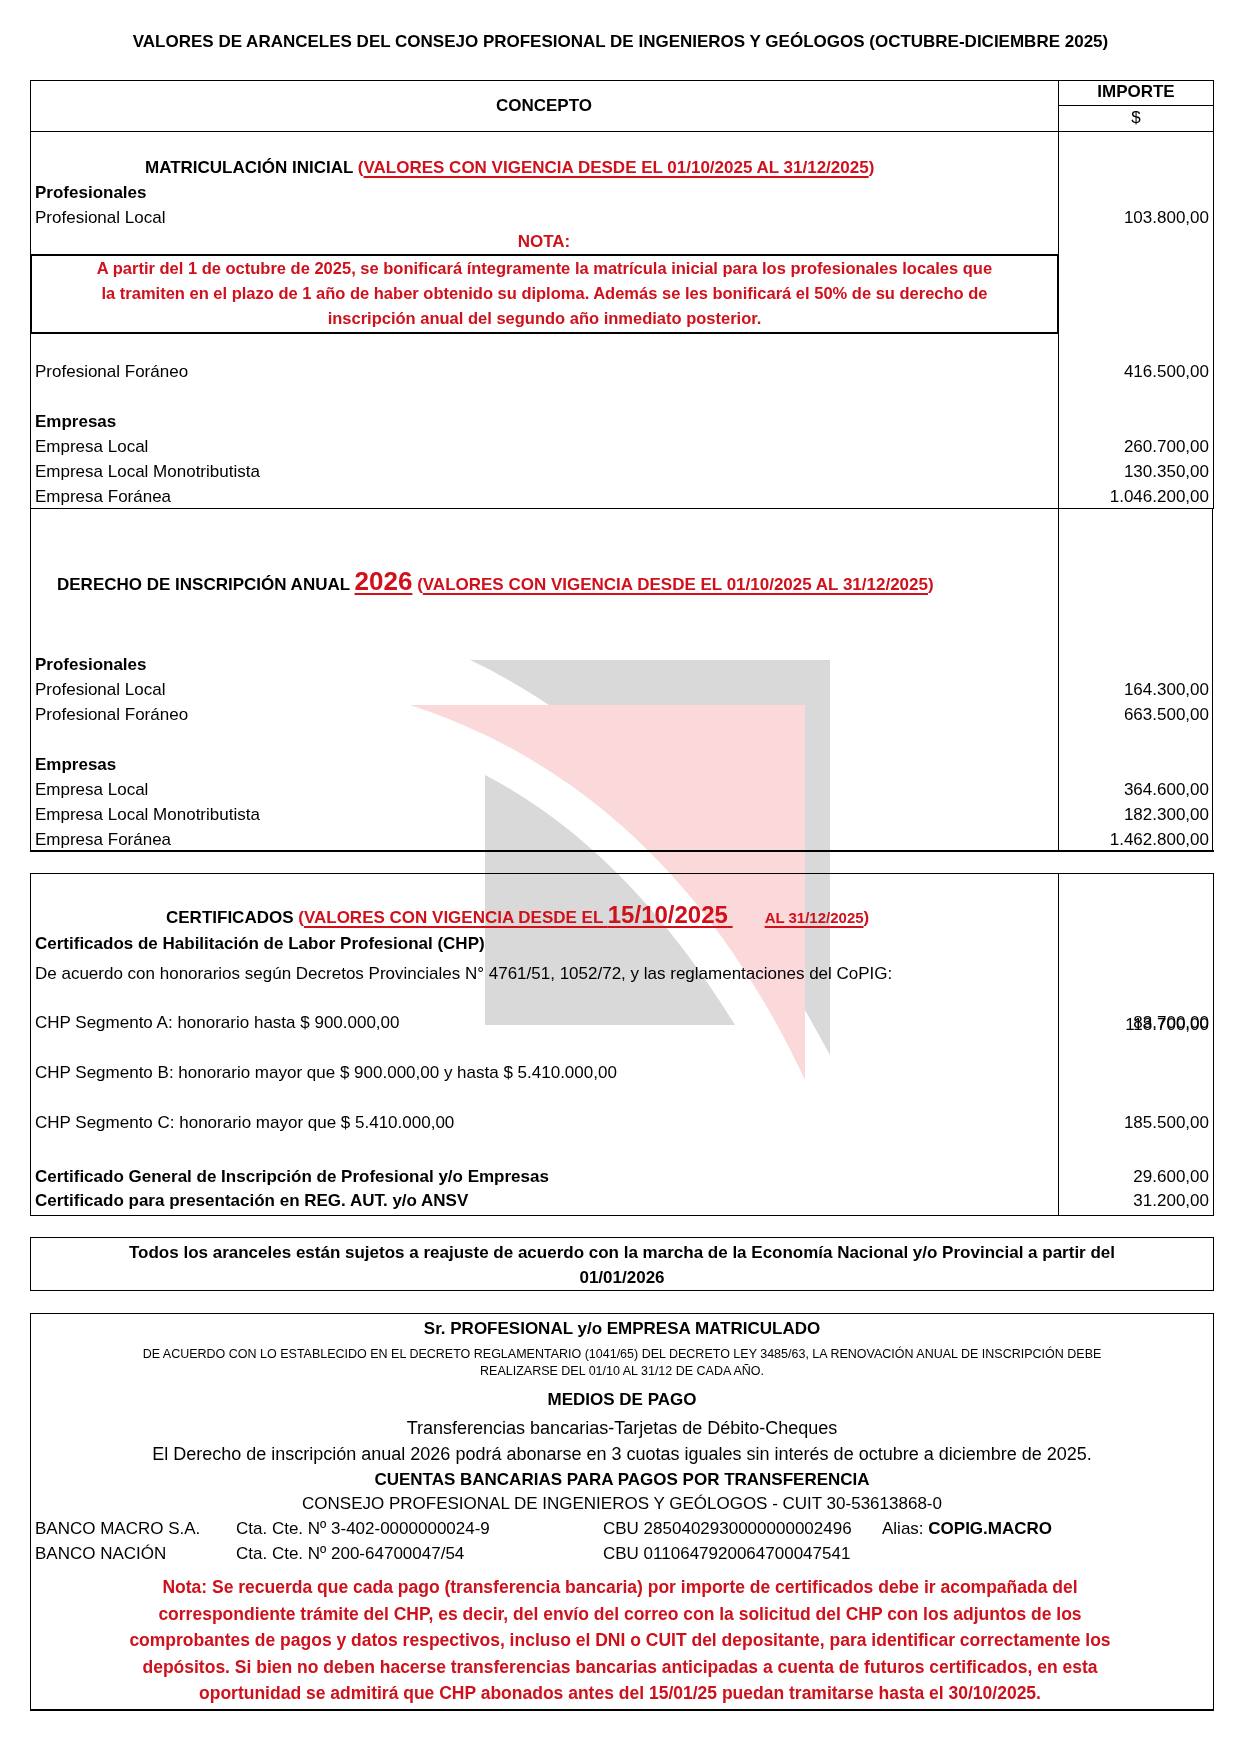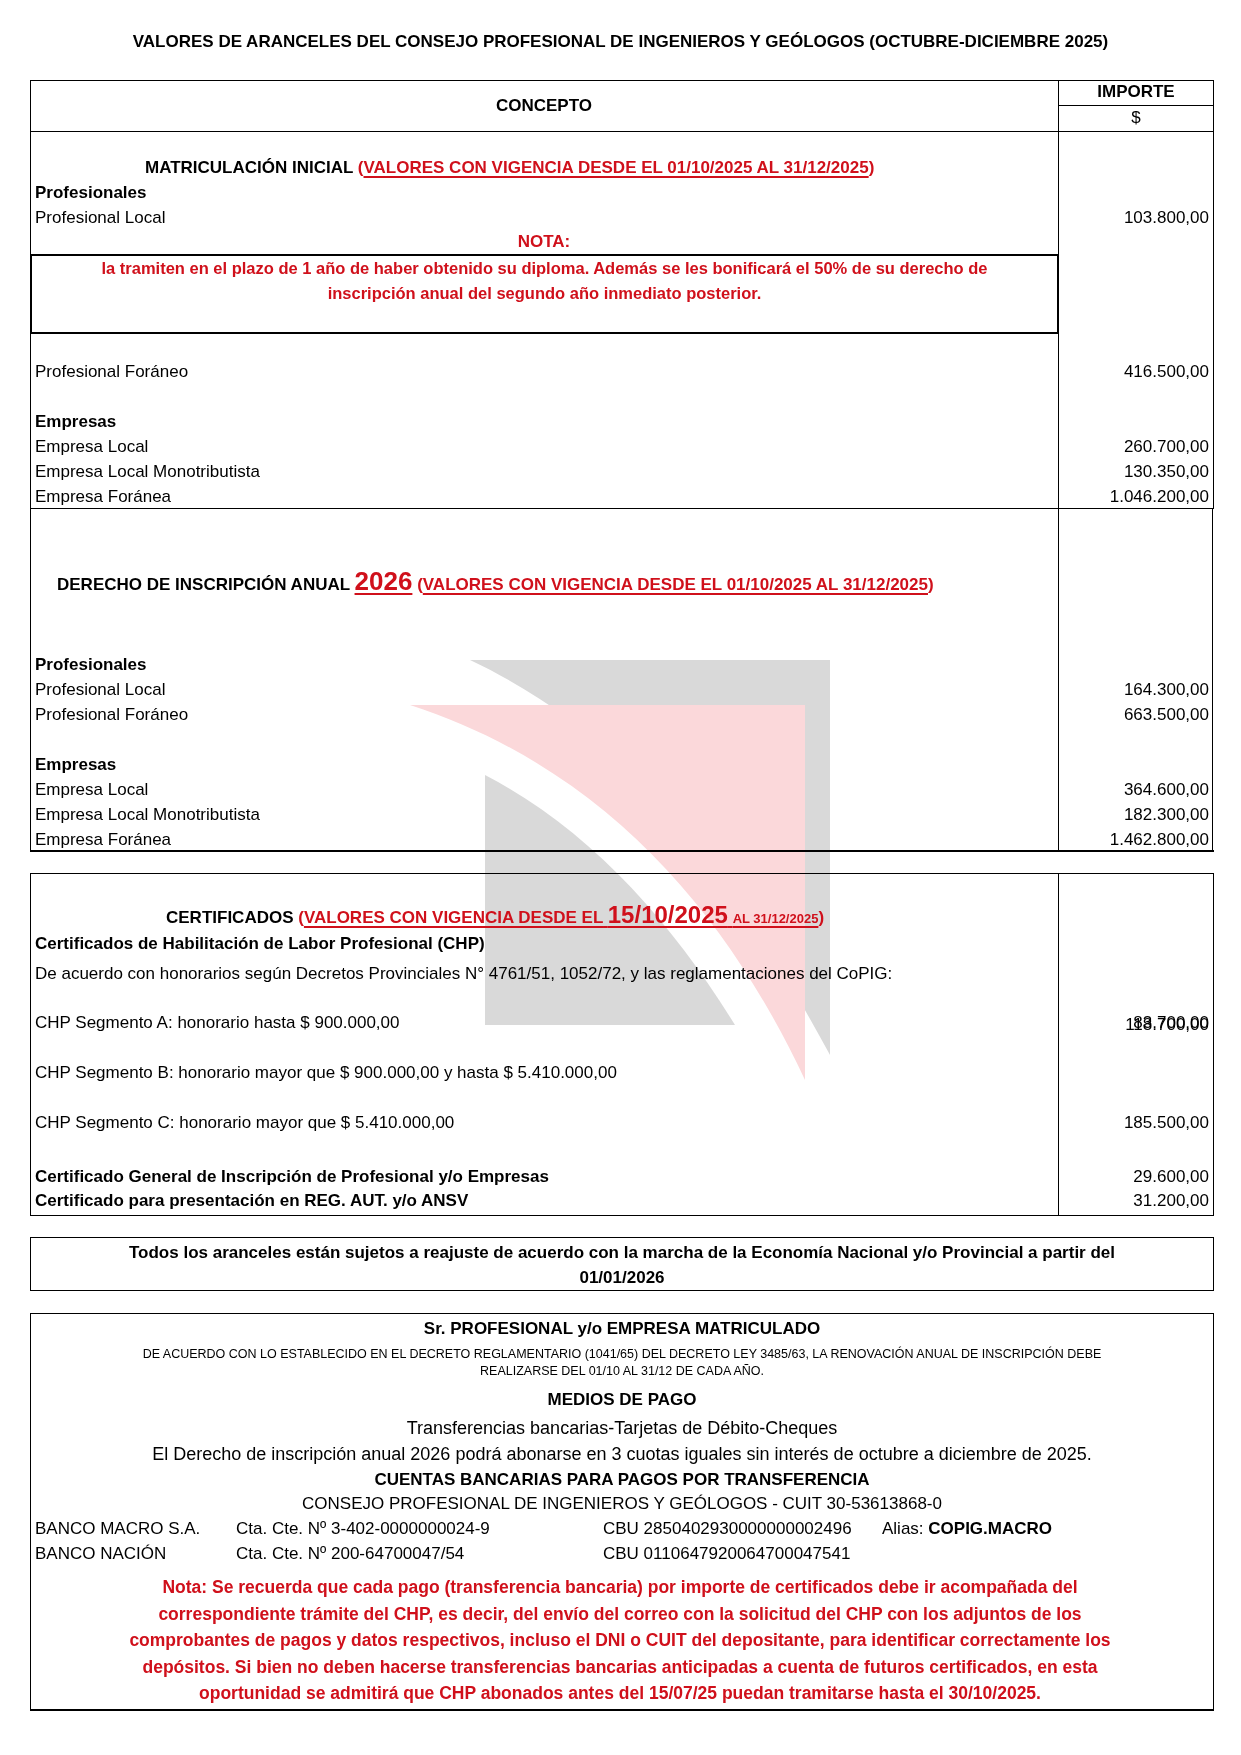--- a/index.html
+++ b/index.html
@@ -54,20 +54,21 @@
 </div>
 
 <div class="txt b" style="left:35px; top:182px;">Profesionales</div>
 <div class="txt" style="left:35px; top:207px;">Profesional Local</div>
 <div class="amt" style="top:207px;">103.800,00</div>
 
 <div class="txt b red center" style="left:30px; width:1028px; top:231px;">NOTA:</div>
 
 <div class="box" style="left:30px; top:254px; width:1029px; height:80px; border-width:2px;"></div>
 <div class="para b red" style="left:30px; width:1029px; top:256px; font-size:16.5px; line-height:25px;">
+  <div>A partir del 1 de octubre de 2025, se bonificará íntegramente la matrícula inicial para los profesionales locales que</div>
   <div>la tramiten en el plazo de 1 año de haber obtenido su diploma. Además se les bonificará el 50% de su derecho de</div>
   <div>inscripción anual del segundo año inmediato posterior.</div>
 </div>
 
 <div class="txt" style="left:35px; top:361px;">Profesional Foráneo</div>
 <div class="amt" style="top:361px;">416.500,00</div>
 
 <div class="txt b" style="left:35px; top:411px;">Empresas</div>
 <div class="txt" style="left:35px; top:436px;">Empresa Local</div>
 <div class="amt" style="top:436px;">260.700,00</div>
@@ -99,21 +100,21 @@
 <div class="txt" style="left:35px; top:804px;">Empresa Local Monotributista</div>
 <div class="amt" style="top:804px;">182.300,00</div>
 <div class="txt" style="left:35px; top:829px;">Empresa Foránea</div>
 <div class="amt" style="top:829px;">1.462.800,00</div>
 
 <div class="box" style="left:30px; top:873px; width:1184px; height:343px;"></div>
 <div class="vline" style="left:1058px; top:873px; height:343px;"></div>
 
 <div class="hdr" style="left:166px; top:904px;">
   <span>CERTIFICADOS</span>
-  <span class="red">(</span><span class="red u"><span>VALORES CON VIGENCIA DESDE EL</span> <span style="font-size:24px;">15/10/2025</span> <span style="font-size:13px;">AL 31/12/2025</span></span><span class="red">)</span>
+  <span class="red">(</span><span class="red u"><span>VALORES CON VIGENCIA DESDE EL</span> <span style="font-size:24px;">15/10/2025</span> <span style="font-size:15px;margin-left:32px;">AL 31/12/2025</span></span><span class="red">)</span>
 </div>
 
 <div class="txt b" style="left:35px; top:933px;">Certificados de Habilitación de Labor Profesional (CHP)</div>
 <div class="txt" style="left:35px; top:963px;">De acuerdo con honorarios según Decretos Provinciales N° 4761/51, 1052/72, y las reglamentaciones del CoPIG:</div>
 
 <div class="txt" style="left:35px; top:1012px;">
   <span class="u1">CHP Segmento A</span><span>: honorario hasta $ 900.000,00</span>
 </div>
 <div class="amt" style="top:1012px;">83.700,00</div>
 
@@ -161,14 +162,14 @@
 
 <div class="txt" style="left:35px; top:1543px;">BANCO NACIÓN</div>
 <div class="txt" style="left:236px; top:1543px;">Cta. Cte. Nº 200-64700047/54</div>
 <div class="txt" style="left:603px; top:1543px;">CBU 0110647920064700047541</div>
 
 <div class="para b red" style="left:30px; width:1180px; top:1574px; font-size:17.5px; line-height:26.5px;">
   <div>Nota: Se recuerda que cada pago (transferencia bancaria) por importe de certificados debe ir acompañada del</div>
   <div>correspondiente trámite del CHP, es decir, del envío del correo con la solicitud del CHP con los adjuntos de los</div>
   <div>comprobantes de pagos y datos respectivos, incluso el DNI o CUIT del depositante, para identificar correctamente los</div>
   <div>depósitos. Si bien no deben hacerse transferencias bancarias anticipadas a cuenta de futuros certificados, en esta</div>
-  <div>oportunidad se admitirá que CHP abonados antes del 15/07/25 puedan tramitarse hasta el 30/10/2025.</div>
+  <div>oportunidad se admitirá que CHP abonados antes del 15/01/25 puedan tramitarse hasta el 30/10/2025.</div>
 </div>
 
 </body></html>

